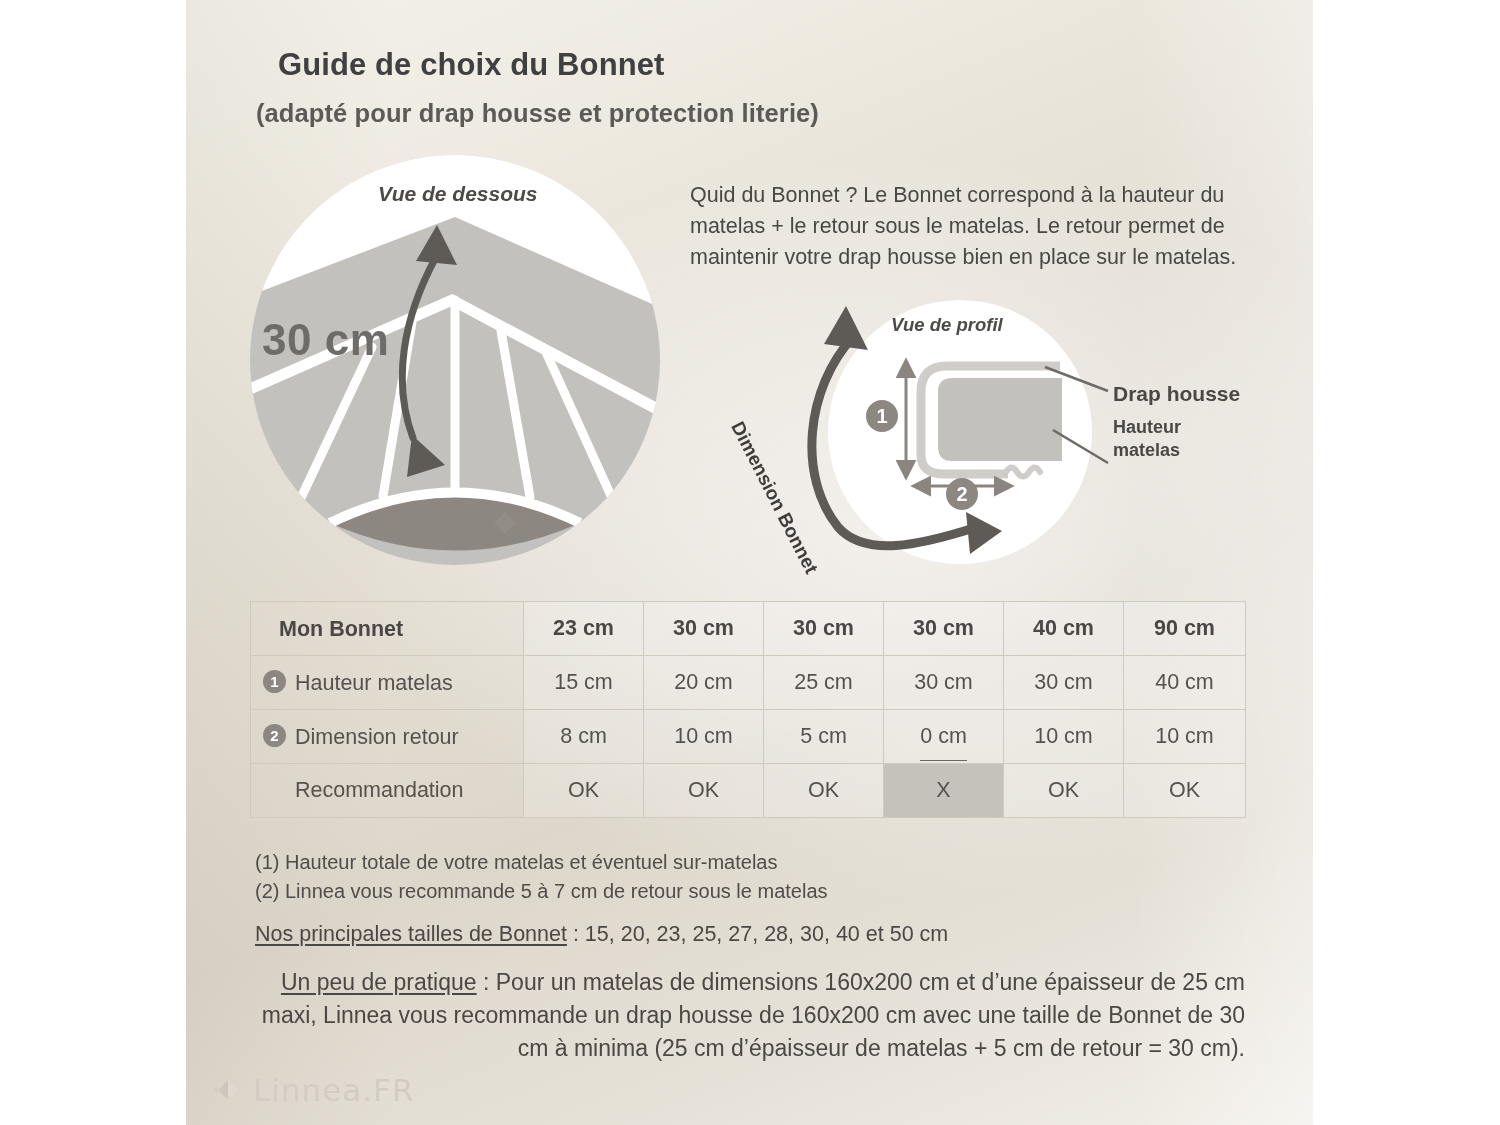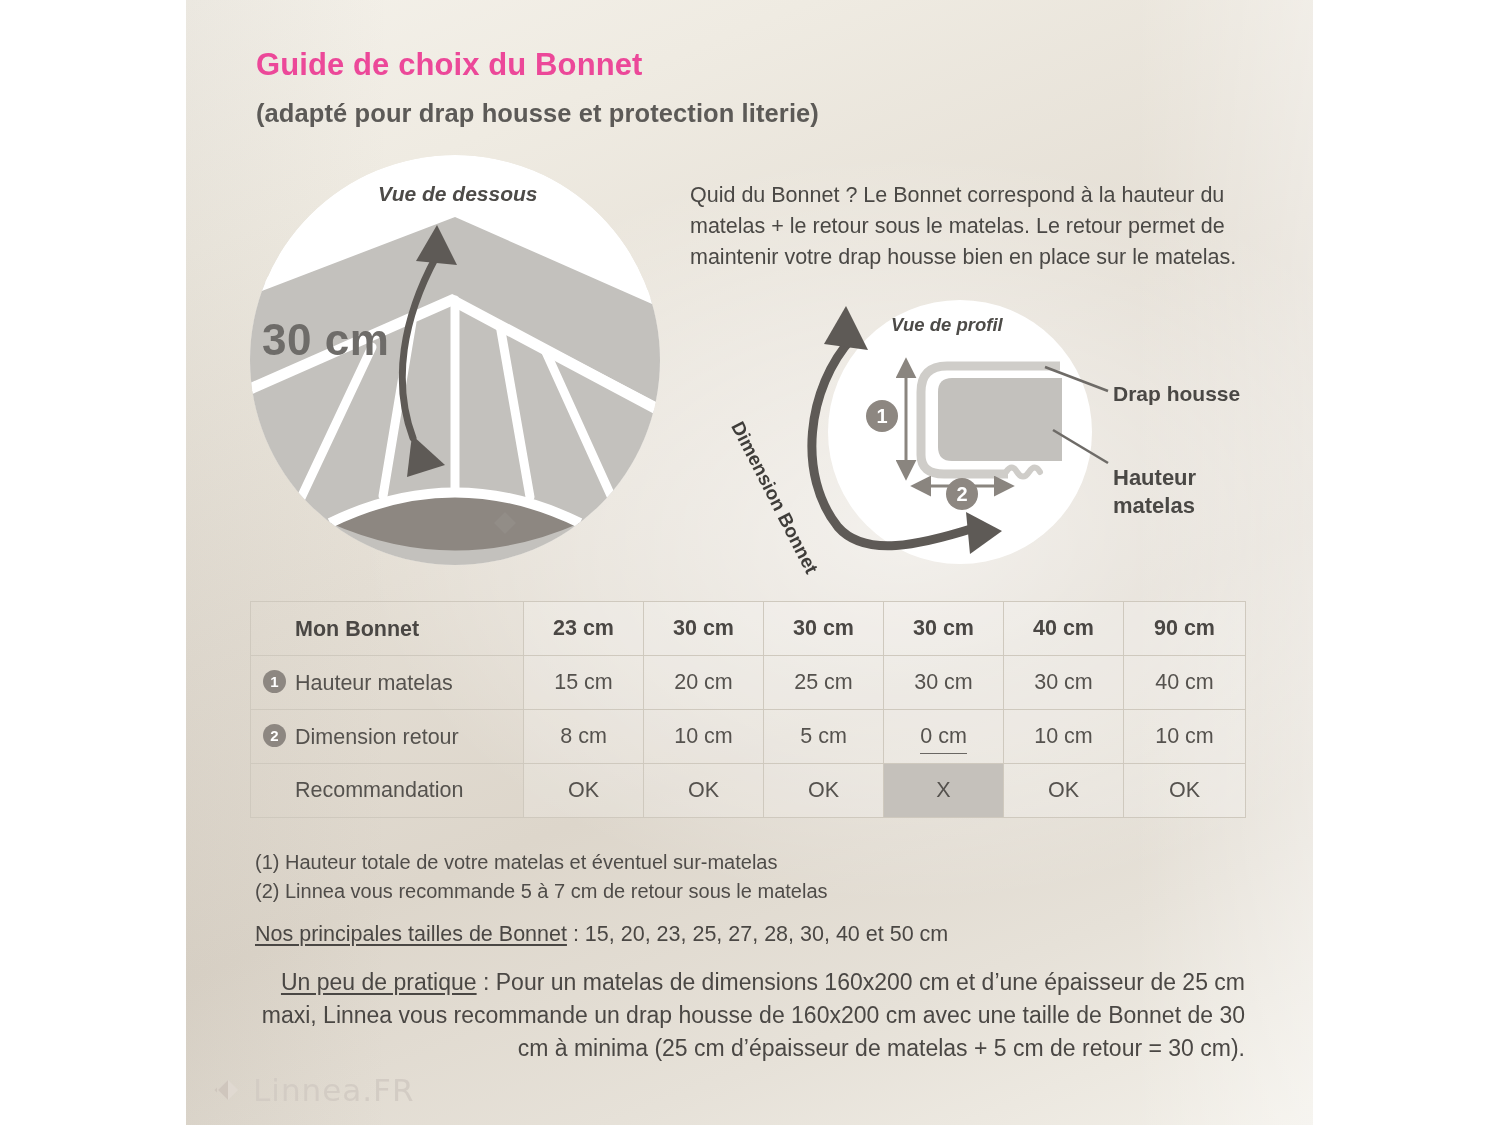--- a/index.html
+++ b/index.html
@@ -26,22 +26,22 @@
     content:"";position:absolute;inset:0;
     background:linear-gradient(90deg, rgba(120,110,95,0.07) 0%, rgba(255,255,255,0) 18%, rgba(255,255,255,0) 84%, rgba(255,255,255,0.35) 100%);
     pointer-events:none;
   }
 
   .layer{position:absolute;left:0;top:0;width:1500px;height:1125px;}
 
   
   .title-block{position:absolute;left:256px;top:47px;}
   .title-main{
-    font-size:31px;font-weight:bold;color:#ec4899;letter-spacing:.1px;
-    line-height:1.18;white-space:nowrap;
+    font-size:31px;font-weight:bold;color:#404040;letter-spacing:.1px;
+    line-height:1.18;white-space:nowrap;margin-left:22px;
   }
   .title-sub{
     font-size:25.5px;font-weight:bold;color:#5c5a57;letter-spacing:.1px;
     line-height:1.2;margin-top:14px;white-space:nowrap;
   }
 
   
   .intro{
     position:absolute;left:690px;top:150px;width:580px;
     font-size:21.5px;color:#4a4845;line-height:1.44;margin-top:30px;
@@ -66,22 +66,22 @@
   .dimbonnet{
     position:absolute;left:746px;top:418px;width:250px;
     font-size:19px;font-weight:bold;color:#3f3d3a;white-space:nowrap;
     transform:rotate(63deg);transform-origin:left top;
   }
   .lbl-drap{
     position:absolute;left:1113px;top:382px;
     font-size:21px;font-weight:bold;color:#4a4845;white-space:nowrap;
   }
   .lbl-haut{
-    position:absolute;left:1113px;top:464px;
-    font-size:22px;font-weight:bold;color:#4a4845;line-height:1.25;
+    position:absolute;left:1113px;top:416px;
+    font-size:18px;font-weight:bold;color:#4a4845;line-height:1.25;
   }
 
   
   .tbl{
     position:absolute;left:250px;top:601px;width:995px;
     border-collapse:collapse;
     table-layout:fixed;
   }
   .tbl td{
     border:1px solid #cfc9be;
@@ -89,24 +89,24 @@
     font-size:21.5px;color:#55524e;
     text-align:center;vertical-align:middle;
     padding:0;
   }
   .tbl td.rowhdr{
     text-align:left;padding-left:12px;
     width:273px;
     position:relative;
   }
   .tbl tr.head td{font-weight:bold;color:#4a4744;font-size:21.5px;}
-  .tbl tr.head td.rowhdr{padding-left:44px;}
+  .tbl tr.head td.rowhdr{padding-left:28px;}
   .cellbg{background:rgba(255,255,255,0.18);}
   .cell-x{background:#c5c1bb;}
-  .u{border-bottom:1.6px solid #6a6763;padding-bottom:5px;}
+  .u{border-bottom:1.6px solid #6a6763;padding-bottom:12px;}
   .badge{
     display:inline-block;width:23px;height:23px;border-radius:50%;
     background:#8d8781;color:#fff;font-size:15px;font-weight:bold;
     text-align:center;line-height:23px;vertical-align:2px;
     margin-right:9px;
   }
   .rowhdr .txt{vertical-align:middle;}
   .hdr-pad{padding-left:32px;}
 
   

